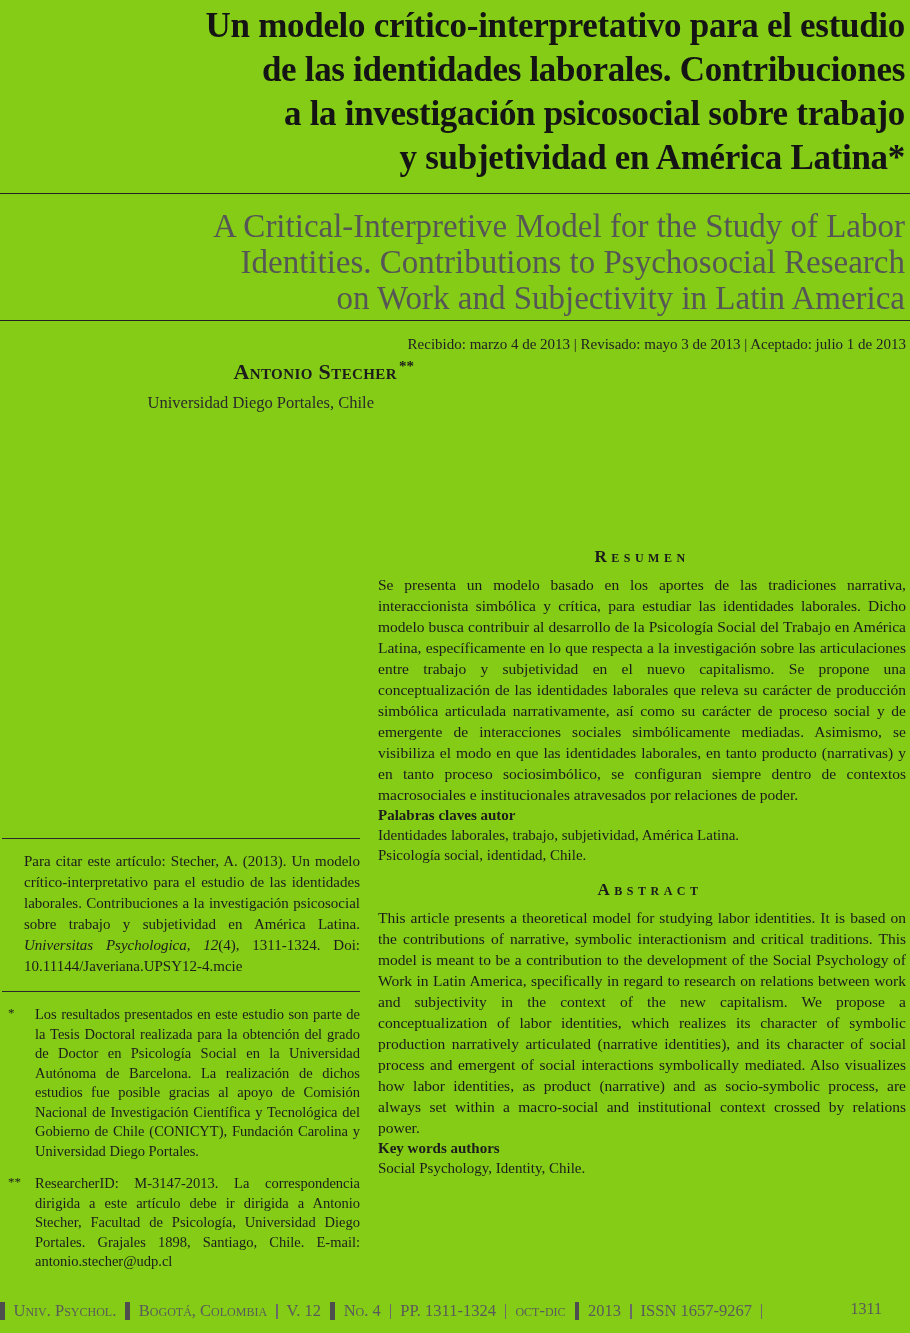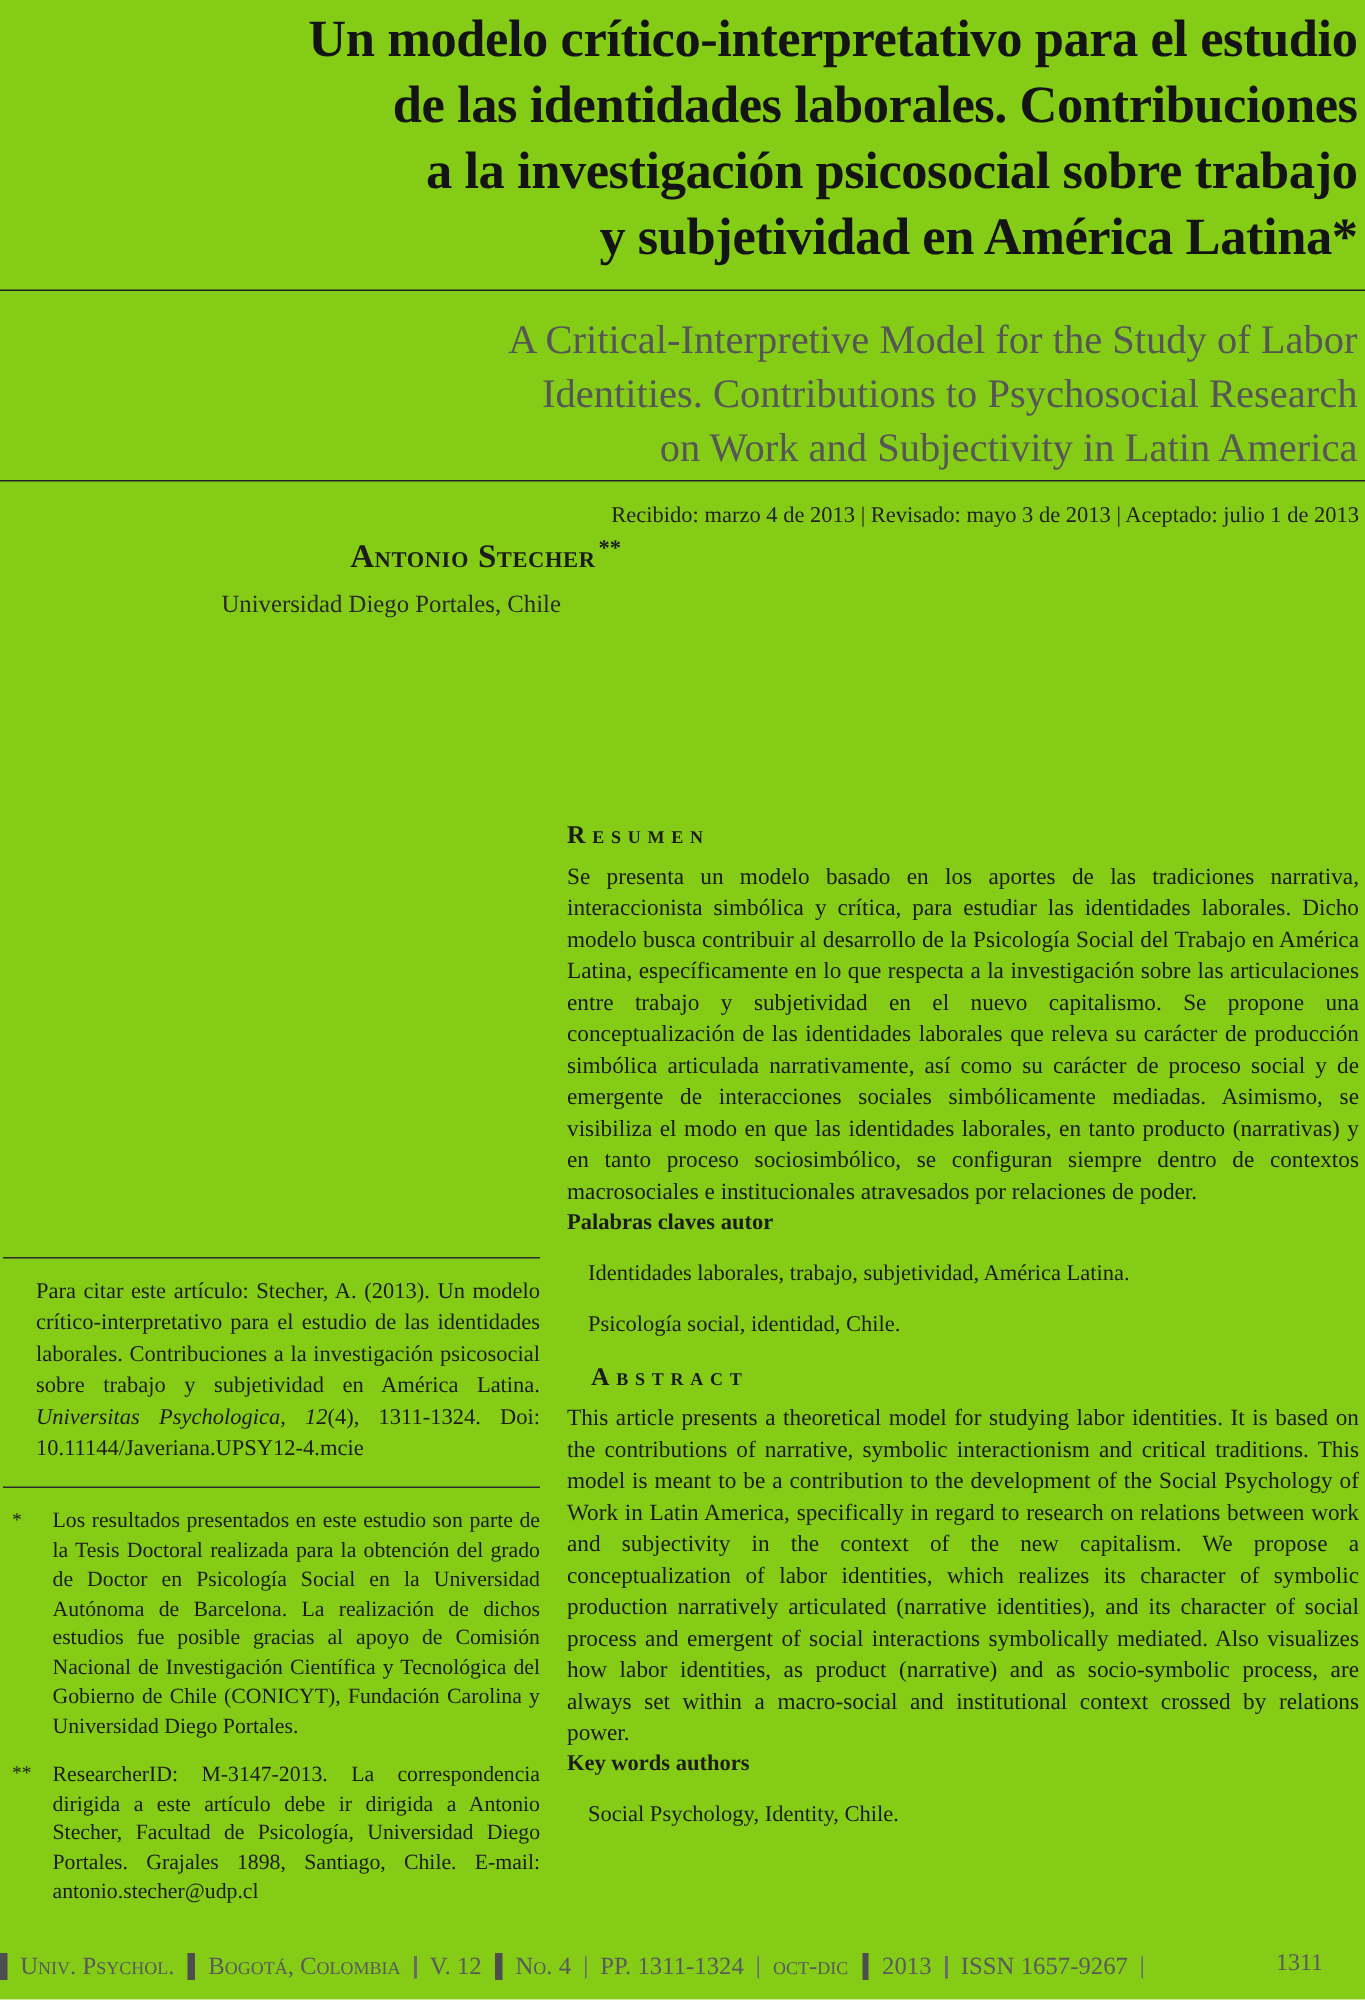--- a/index.html
+++ b/index.html
@@ -13,21 +13,21 @@
   .title-es {
     position:absolute; top:4px; left:15px; right:5px;
     text-align:right; font-size:35px; line-height:44px;
     font-weight:700; color:#141414; letter-spacing:-0.3px;
   }
   .rule-full { position:absolute; left:0; right:0; border-top:1.5px solid #222; }
   .rule-1 { top:193px; }
   .rule-2 { top:320px; }
   .title-en {
     position:absolute; top:208px; left:120px; right:5px;
-    text-align:right; font-size:27px; line-height:36px;
+    text-align:right; font-size:33px; line-height:36px;
     font-weight:400; color:#565656;
   }
 
   .received {
     position:absolute; top:336px; right:4px;
     font-size:15px; color:#222;
   }
 
   .author-name {
     position:absolute; top:358px; left:0; width:414px; text-align:right;
@@ -56,28 +56,28 @@
   .footnote {
     position:relative; padding-left:33px; font-size:14.5px; line-height:19.5px;
     text-align:justify; color:#1c1c1c; margin-top:13px;
   }
   .fn-marker { position:absolute; left:6px; top:-2px; font-size:13px; }
 
   
   .right-col { position:absolute; left:378px; top:546px; width:528px; }
   .section-heading {
     font-variant:small-caps; letter-spacing:4.5px; font-size:17px;
-    font-weight:600; color:#1b1b1b; margin:0 0 6px 0; line-height:22px;
+    font-weight:600; color:#1b1b1b; margin:0 0 6px 0; line-height:22px;text-align:center;
   }
   .abstract-heading { margin-top:14px;margin-left:16px; }
   .body-par {
     margin:0; font-size:15.5px; line-height:21px; text-align:justify; color:#1b1b1b;
   }
   .kw-label { font-weight:700; font-size:15px; line-height:20px; margin:0; }
-  .kw-value { font-size:15px; line-height:20px; margin:14px; }
+  .kw-value { font-size:15px; line-height:20px; margin:0; }
 
   
   .footer {
     position:absolute; left:0; top:1297px; width:798px; height:28px;
     display:flex; align-items:center; gap:9px;
     color:#5a5a5a; font-variant:small-caps; font-size:16.5px;
   }
   .sep { width:1.5px; height:15px; background:#6a6a6a; flex:0 0 auto; }
   .sep-thick { width:4.5px; height:18px; background:#4e4e4e; flex:0 0 auto; }
   .footer-item { flex:0 0 auto; }

